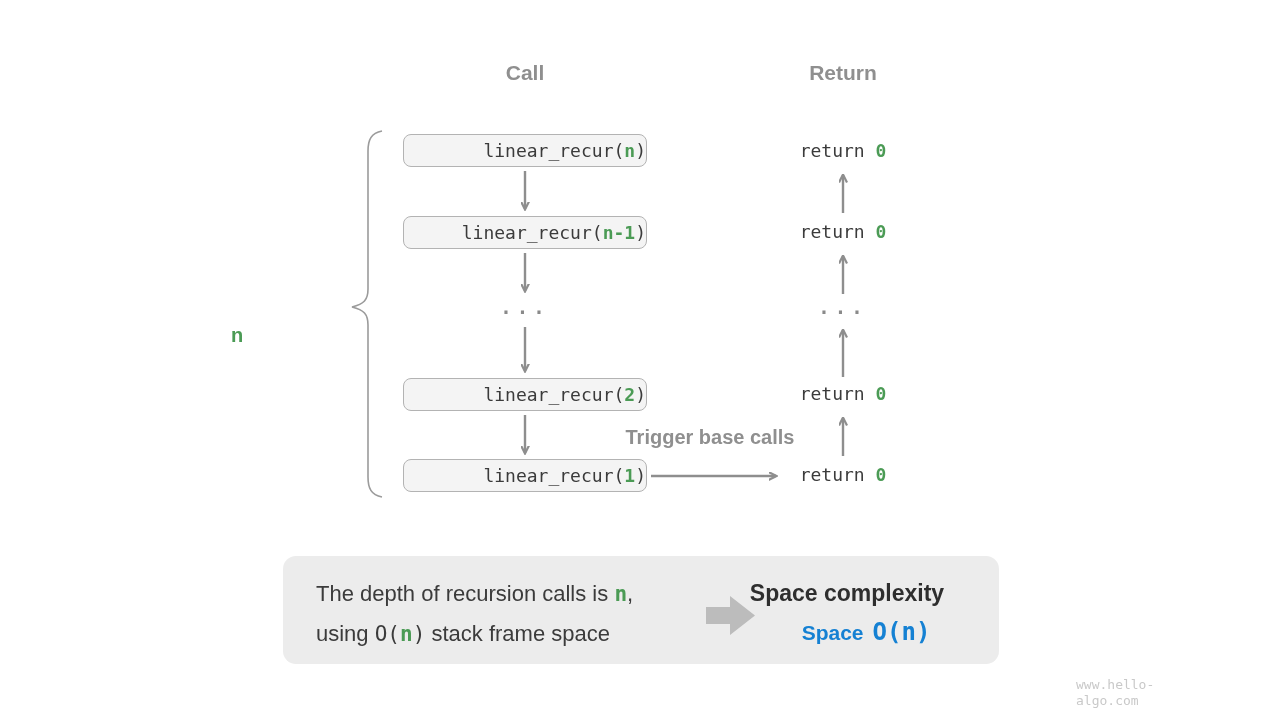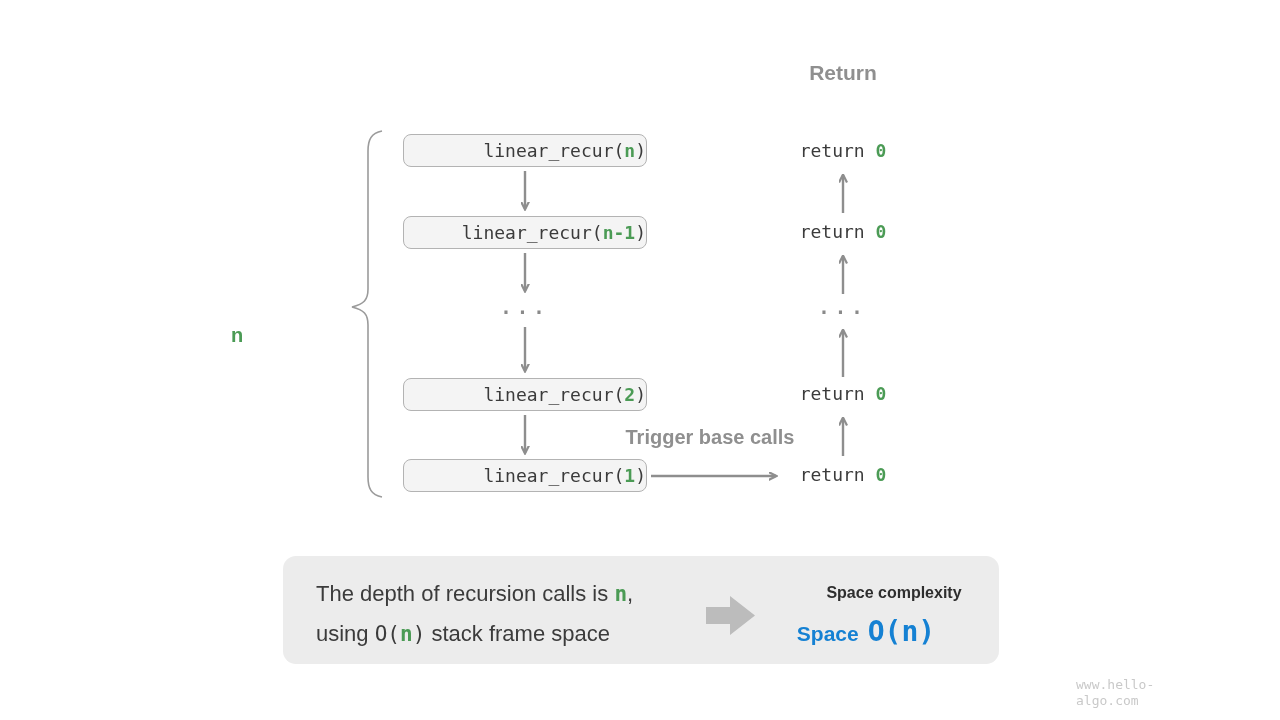--- a/index.html
+++ b/index.html
@@ -47,28 +47,28 @@
   .summary-box {
     position:absolute; left:283px; top:556px; width:716px; height:108px;
     background:#ececec; border-radius:13px; z-index:1;
   }
   .summary-text {
     position:absolute; left:316px; top:574px; width:400px;
     font-size:22px; line-height:39px; color:#3b3b3b; z-index:2;
   }
   .summary-text .mono { font-size:21px; }
   .summary-title {
-    position:absolute; left:784px; top:580px; width:220px; height:26px; line-height:26px;
-    text-align:center; font-size:16px; font-weight:bold; color:#2e2e2e; z-index:2;
+    position:absolute; left:737px; top:580px; width:220px; height:26px; line-height:26px;
+    text-align:center; font-size:23px; font-weight:bold; color:#2e2e2e; z-index:2;
   }
   .summary-value {
     position:absolute; left:756px; top:618px; width:220px; height:28px; line-height:28px;
     text-align:center; font-size:21px; font-weight:bold; color:#1581d3; z-index:2;
   }
-  .summary-value .mono { margin-left:9px; font-size:28px; }
+  .summary-value .mono { margin-left:9px; font-size:24px; }
 
   .watermark {
     position:absolute; left:1076px; top:677px; width:140px; height:16px; line-height:16px;
     font-family:"DejaVu Sans Mono", monospace; font-size:13px; color:#c9c9c9; z-index:2;
   }
 </style>
 </head>
 <body>
 
 <div class="canvas">
@@ -90,20 +90,21 @@
     <line x1="843" y1="213" x2="843" y2="175" stroke="#8e8e8e" stroke-width="2.4" marker-end="url(#ah)"></line>
     <line x1="843" y1="294" x2="843" y2="256" stroke="#8e8e8e" stroke-width="2.4" marker-end="url(#ah)"></line>
     <line x1="843" y1="377" x2="843" y2="330" stroke="#8e8e8e" stroke-width="2.4" marker-end="url(#ah)"></line>
     <line x1="843" y1="456" x2="843" y2="418" stroke="#8e8e8e" stroke-width="2.4" marker-end="url(#ah)"></line>
 
     <line x1="651" y1="476" x2="776" y2="476" stroke="#8e8e8e" stroke-width="2.4" marker-end="url(#ah)"></line>
 
     <polygon points="706,607 730,607 730,596 755,615.5 730,635 730,624 706,624" fill="#bcbcbc"></polygon>
   </svg>
 
+  <div class="col-header" style="left:403px; top:60px; width:244px;">Call</div>
   <div class="col-header" style="left:763px; top:60px; width:160px;">Return</div>
 
   <div class="call-box" style="top:134px;">
     <span>linear_recur(</span>
       <span class="green-bold">n</span>
       <span>)</span>
   </div>
   <div class="call-box" style="top:216px;">
     <span>linear_recur(</span>
       <span class="green-bold">n-1</span>

